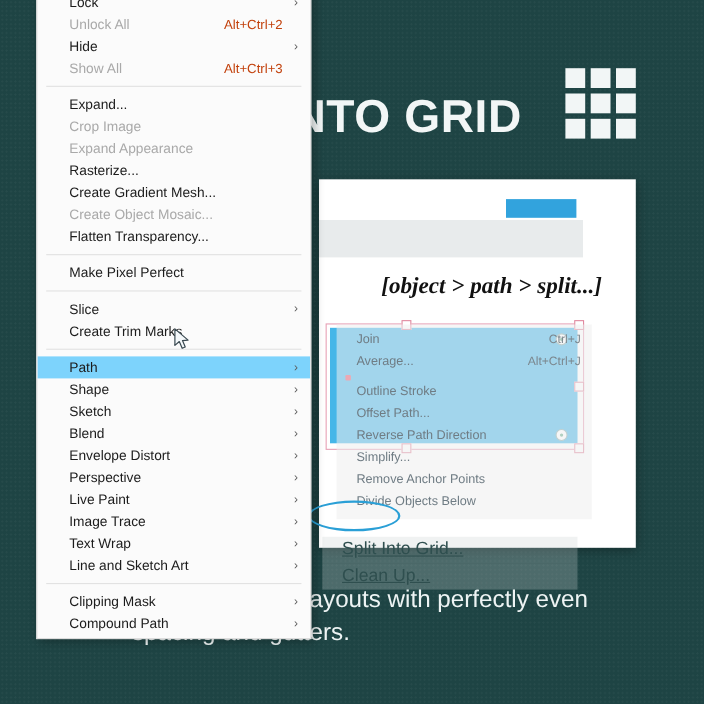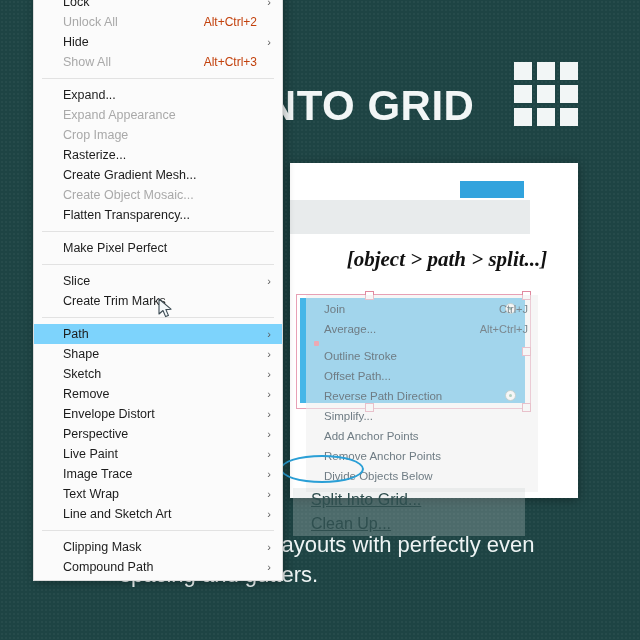--- a/index.html
+++ b/index.html
@@ -140,55 +140,54 @@
   <div class="rot" style="left:215px;top:227px;"></div>
 
   <div id="submenu">
       <div class="srow"><span>Join</span><span class="sacc">Ctrl+J</span></div>
       <div class="srow"><span>Average...</span><span class="sacc">Alt+Ctrl+J</span></div>
       <div class="ssep"></div>
       <div class="srow"><span>Outline Stroke</span></div>
       <div class="srow"><span>Offset Path...</span></div>
       <div class="srow"><span>Reverse Path Direction</span></div>
       <div class="srow"><span>Simplify...</span></div>
-      <div class="srow"><span>Add Anchor Points</span></div>
       <div class="srow"><span>Remove Anchor Points</span></div>
       <div class="srow"><span>Divide Objects Below</span></div>
     </div>
 </div>
 
 <div id="submenu-tail">
     <div class="srow"><span>Split Into Grid...</span></div>
     <div class="srow"><span>Clean Up...</span></div>
   </div>
 <div id="oval"></div>
 
 <div id="menu">
     <div class="mrow"><span>Lock</span><span class="arrow">›</span></div>
     <div class="mrow dim"><span>Unlock All</span><span class="acc">Alt+Ctrl+2</span></div>
     <div class="mrow"><span>Hide</span><span class="arrow">›</span></div>
     <div class="mrow dim"><span>Show All</span><span class="acc">Alt+Ctrl+3</span></div>
     <div class="msep"></div>
     <div class="mrow"><span>Expand...</span></div>
+    <div class="mrow dim"><span>Crop Image</span></div>
     <div class="mrow dim"><span>Expand Appearance</span></div>
-    <div class="mrow dim"><span>Crop Image</span></div>
     <div class="mrow"><span>Rasterize...</span></div>
     <div class="mrow"><span>Create Gradient Mesh...</span></div>
     <div class="mrow dim"><span>Create Object Mosaic...</span></div>
     <div class="mrow"><span>Flatten Transparency...</span></div>
     <div class="msep"></div>
     <div class="mrow"><span>Make Pixel Perfect</span></div>
     <div class="msep"></div>
     <div class="mrow"><span>Slice</span><span class="arrow">›</span></div>
     <div class="mrow"><span>Create Trim Marks</span></div>
     <div class="msep"></div>
     <div class="mrow sel"><span>Path</span><span class="arrow">›</span></div>
     <div class="mrow"><span>Shape</span><span class="arrow">›</span></div>
     <div class="mrow"><span>Sketch</span><span class="arrow">›</span></div>
-    <div class="mrow"><span>Remove</span><span class="arrow">›</span></div>
+    <div class="mrow"><span>Blend</span><span class="arrow">›</span></div>
     <div class="mrow"><span>Envelope Distort</span><span class="arrow">›</span></div>
     <div class="mrow"><span>Perspective</span><span class="arrow">›</span></div>
     <div class="mrow"><span>Live Paint</span><span class="arrow">›</span></div>
     <div class="mrow"><span>Image Trace</span><span class="arrow">›</span></div>
     <div class="mrow"><span>Text Wrap</span><span class="arrow">›</span></div>
     <div class="mrow"><span>Line and Sketch Art</span><span class="arrow">›</span></div>
     <div class="msep"></div>
     <div class="mrow"><span>Clipping Mask</span><span class="arrow">›</span></div>
     <div class="mrow"><span>Compound Path</span><span class="arrow">›</span></div>
     <div class="mrow"><span>Artboards</span><span class="arrow">›</span></div>

